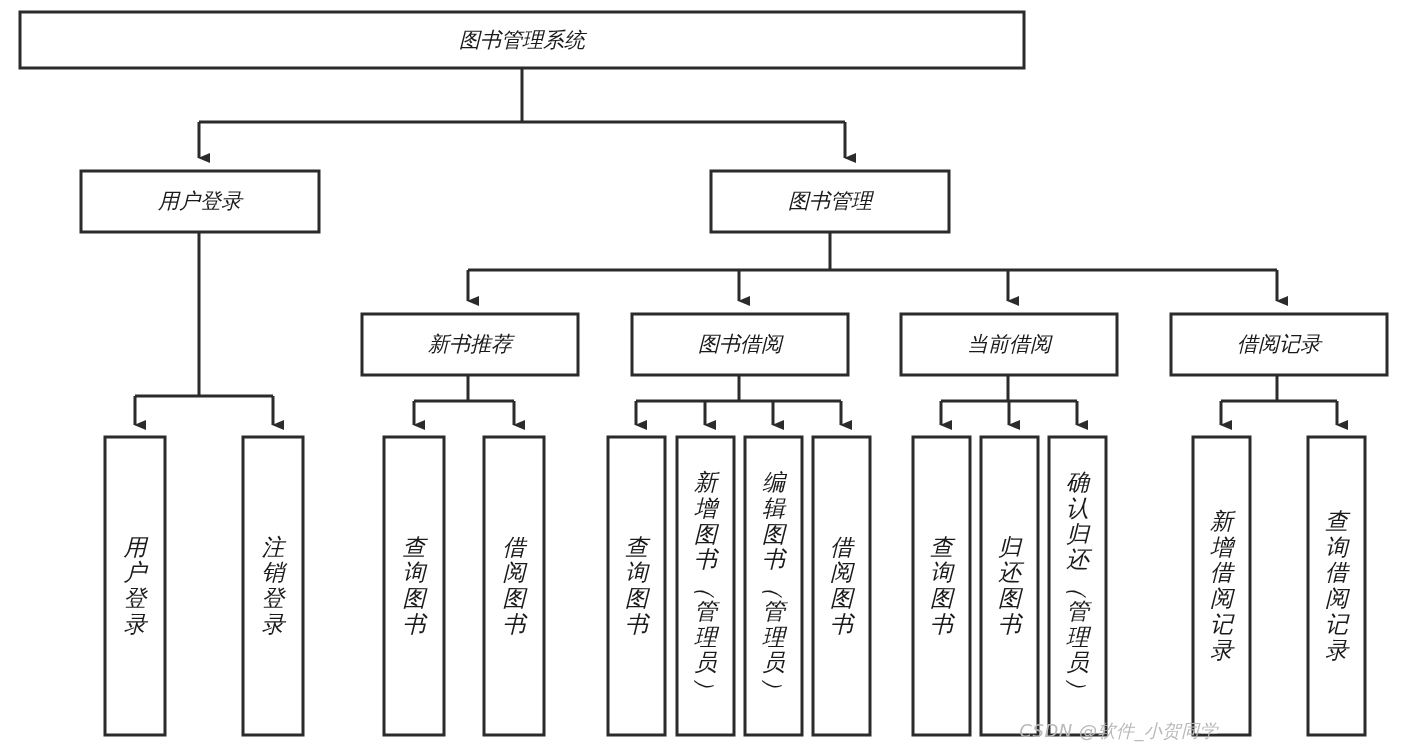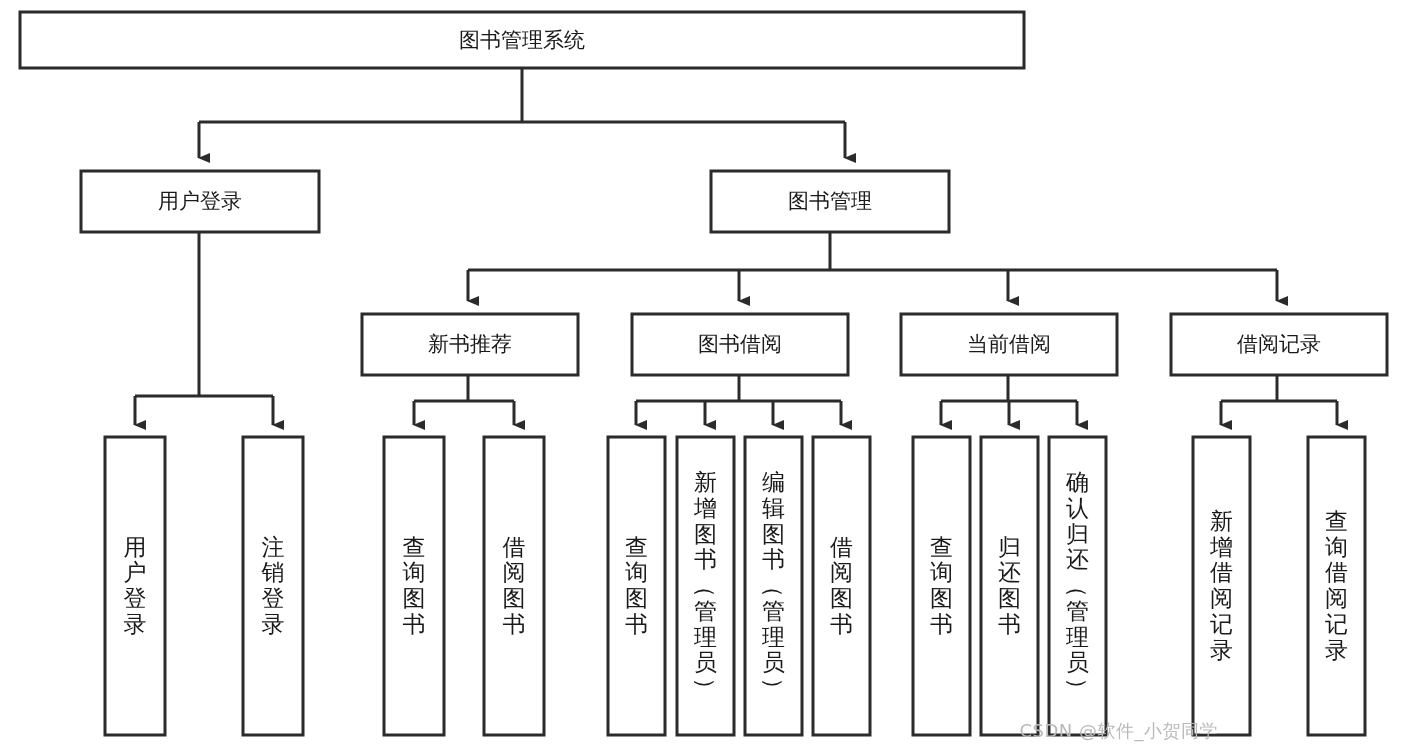--- a/index.html
+++ b/index.html
@@ -12,20 +12,21 @@
     width: 1405px;
     height: 747px;
     font-family: "DejaVu Sans", "Liberation Sans", sans-serif;
     overflow: hidden;
   }
   #diagram-root {
     position: relative;
     width: 1230px;
     height: 747px;
     background: #ffffff;
+    font-style: italic;
   }
   svg.flow {
     position: absolute;
     top: 0;
     left: 0;
     width: 1405px;
     height: 747px;
     display: block;
   }
   .node-box {

